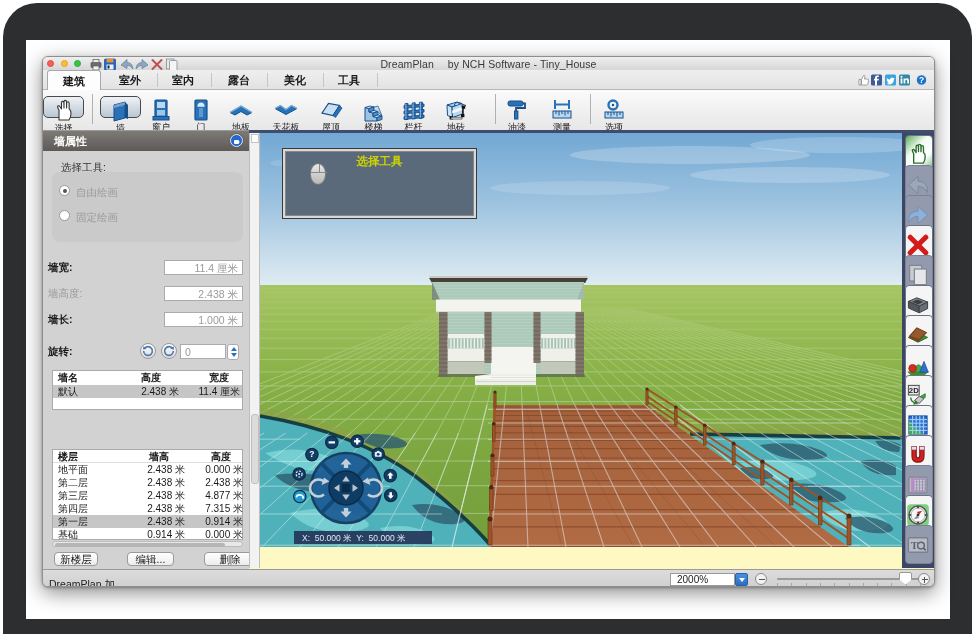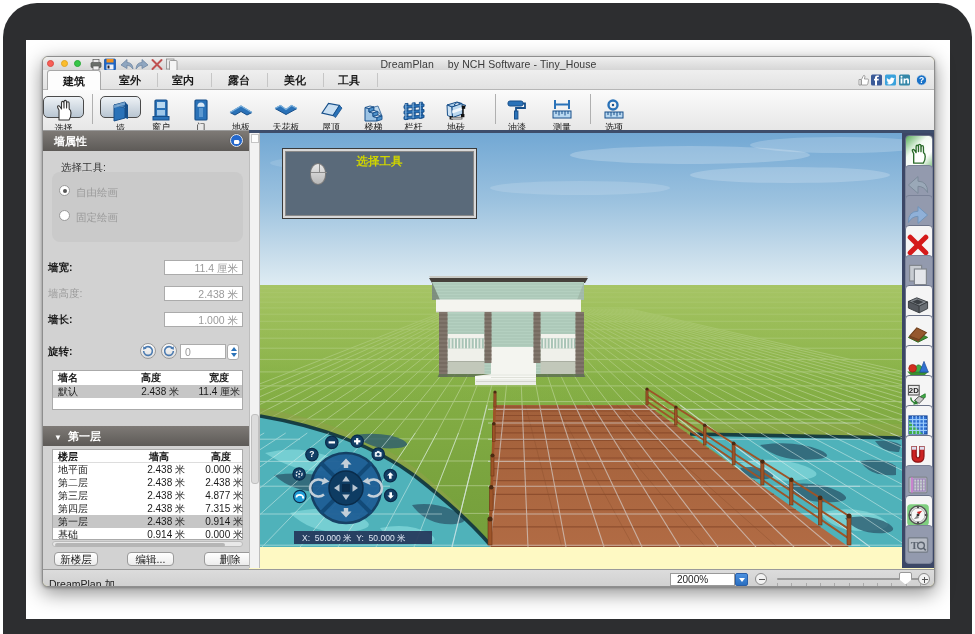--- a/index.html
+++ b/index.html
@@ -329,21 +329,20 @@
             <span style="position:absolute;left:88px">高度</span>
             <span style="position:absolute;left:156px">宽度</span>
           </div>
       <div class="prow" style="top:14px;background:#c6c6c6">
             <span style="position:absolute;left:5px">默认</span>
             <span style="position:absolute;right:63px">2.438 米</span>
             <span style="position:absolute;right:2px">11.4 厘米</span>
           </div>
     </div>
 
-    <div class="phead" style="top:295px"><span style="font-size:8px;margin-right:6px">▼</span>第一层</div>
 
     <div class="ptable" style="top:318px;height:91px">
       <div class="prow" style="top:0;font-weight:bold;border-bottom:1px solid #ddd">
             <span style="position:absolute;left:5px">楼层</span>
             <span style="position:absolute;left:96px">墙高</span>
             <span style="position:absolute;left:158px">高度</span>
           </div>
       <div class="prow" style="top:13px;">
             <span style="position:absolute;left:5px">地平面</span>
             <span style="position:absolute;left:92px;width:40px;text-align:right">2.438 米</span>

